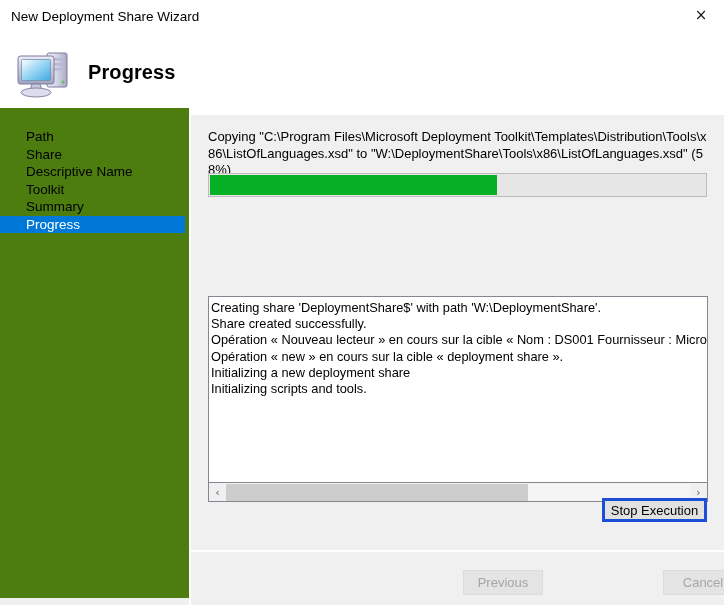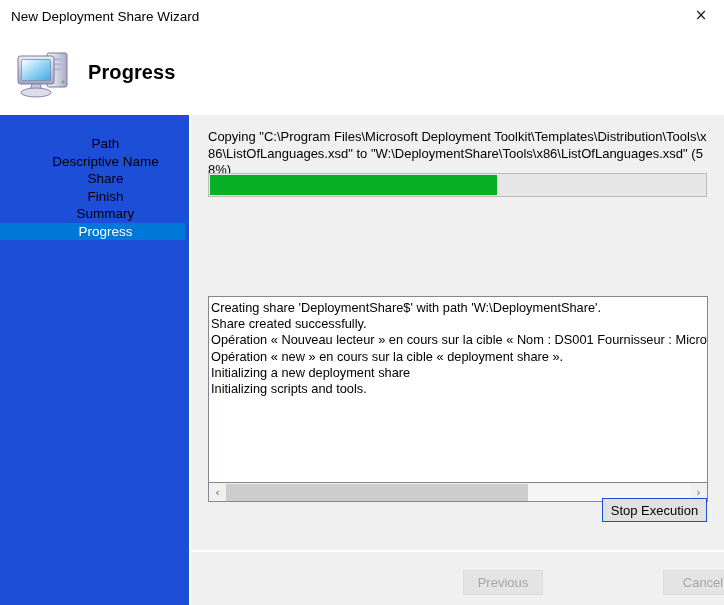--- a/index.html
+++ b/index.html
@@ -49,24 +49,23 @@
     width: 62px; height: 56px;
   }
   .header-title {
     position: absolute; left: 88px; top: 27px;
     font-size: 20px; font-weight: bold; color: #000000;
     letter-spacing: 0.1px;
   }
 
   
   .sidebar {
-    position: absolute; left: 0; top: 115px;
+    position: absolute; left: 0; top: 108px;
     width: 189px; height: 490px;
-    background: #1d4ed8;
-    text-align: center;
+    background: #4d7c0f;
   }
   .divider-v {
     position: absolute; left: 189px; top: 115px;
     width: 2px; height: 490px;
     background: #ffffff;
   }
   .steps {
     position: absolute; left: 0; top: 20px;
     width: 185px;
   }
@@ -156,21 +155,21 @@
     position: absolute; left: 0; top: 0;
     width: 65.5%; height: 17px;
     background: #cdcdcd;
   }
 
   
   .stop-btn {
     position: absolute; left: 411px; top: 383px;
     width: 105px; height: 24px;
     background: #e1e1e1;
-    border: 1px solid #1d4ed8;
+    border: 3px solid #1d4ed8;
     font-size: 13px; color: #000000;
     display: flex; align-items: center; justify-content: center;
   }
 
   
   .divider-h {
     position: absolute; left: 191px; top: 550px;
     width: 533px; height: 2px;
     background: #ffffff;
   }
@@ -236,23 +235,23 @@
         <path d="M18 39 L26 39 L28 45 L16 45 Z" fill="#c7c7de" stroke="#7b7b9c" stroke-width="0.9"></path>
         <ellipse cx="22" cy="47.5" rx="15" ry="4.5" fill="#dcdcec" stroke="#7b7b9c" stroke-width="0.9"></ellipse>
       </svg>
     </div>
     <div class="header-title">Progress</div>
   </div>
 
   <div class="sidebar">
     <div class="steps">
       <div class="step">Path</div>
+      <div class="step">Share</div>
       <div class="step">Descriptive Name</div>
-      <div class="step">Share</div>
-      <div class="step">Finish</div>
+      <div class="step">Toolkit</div>
       <div class="step">Summary</div>
       <div class="step active" style="background: rgb(0, 120, 215);">Progress</div>
     </div>
   </div>
   <div class="divider-v"></div>
 
   <div class="main">
 
     <div class="status-text">Copying "C:\Program Files\Microsoft Deployment Toolkit\Templates\Distribution\Tools\x86\ListOfLanguages.xsd" to "W:\DeploymentShare\Tools\x86\ListOfLanguages.xsd" (58%)</div>
 

